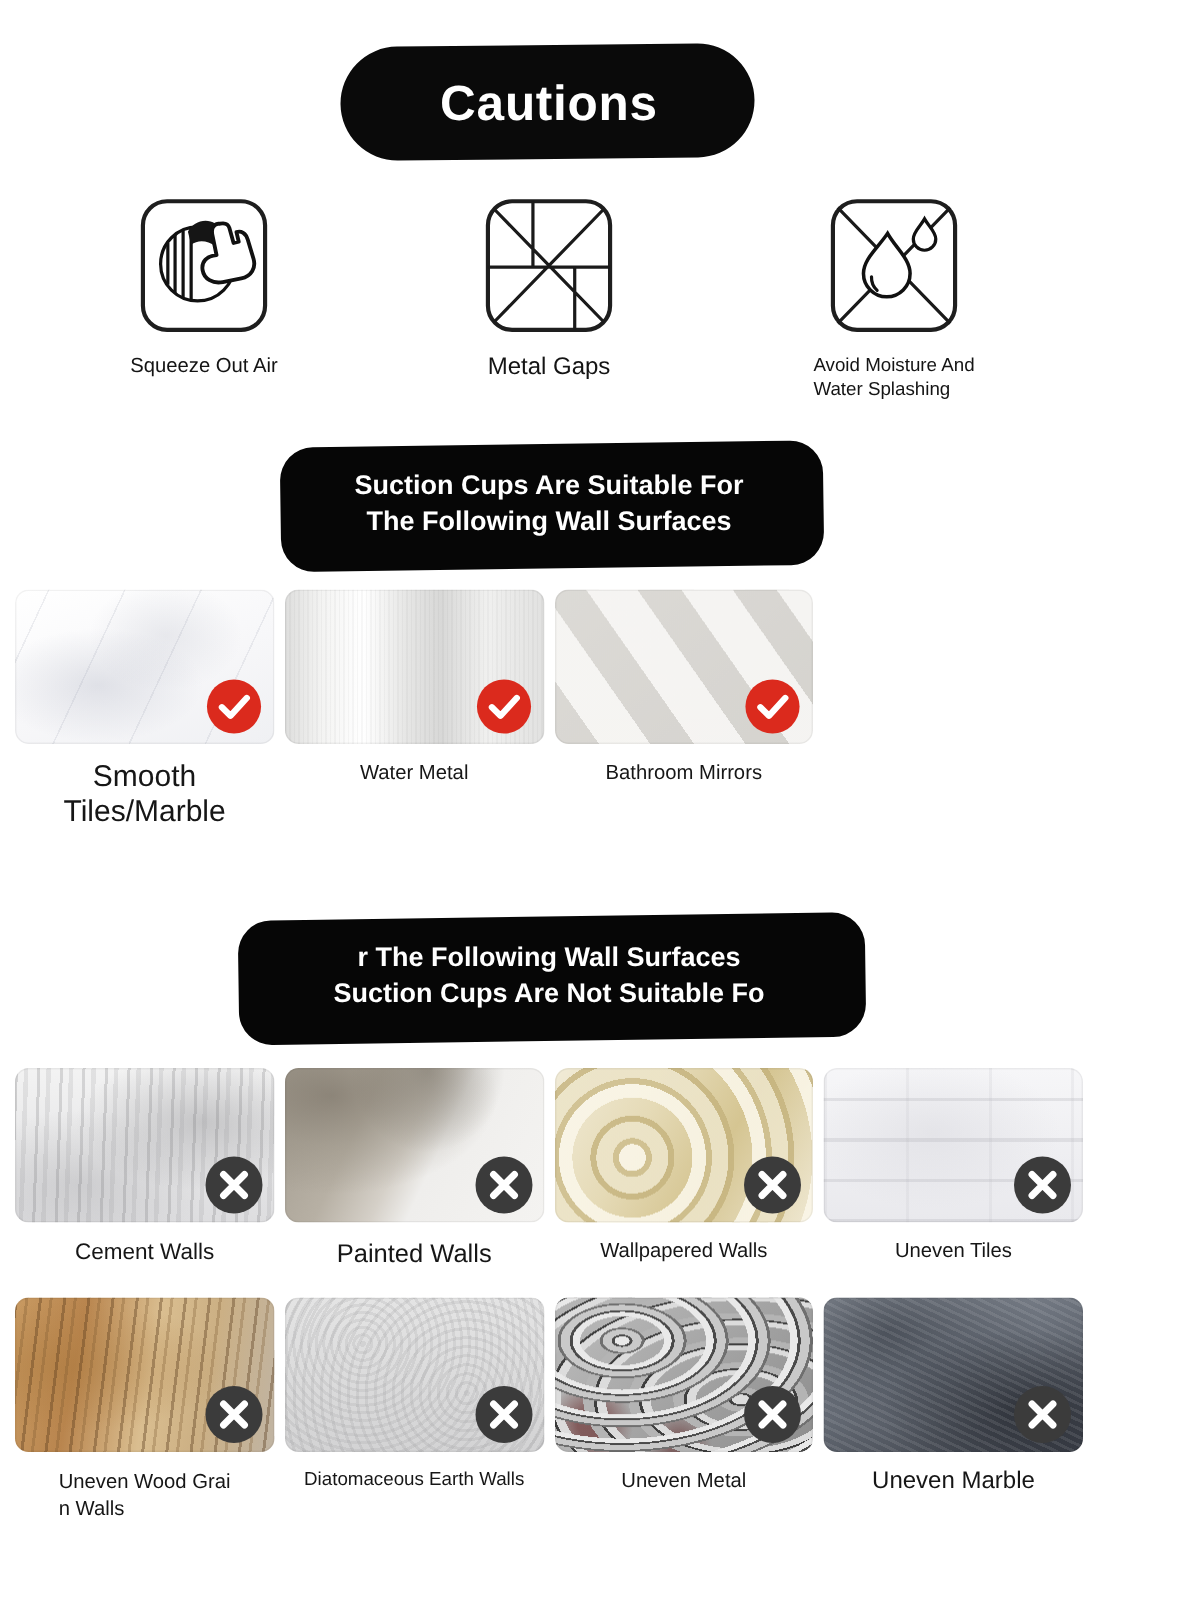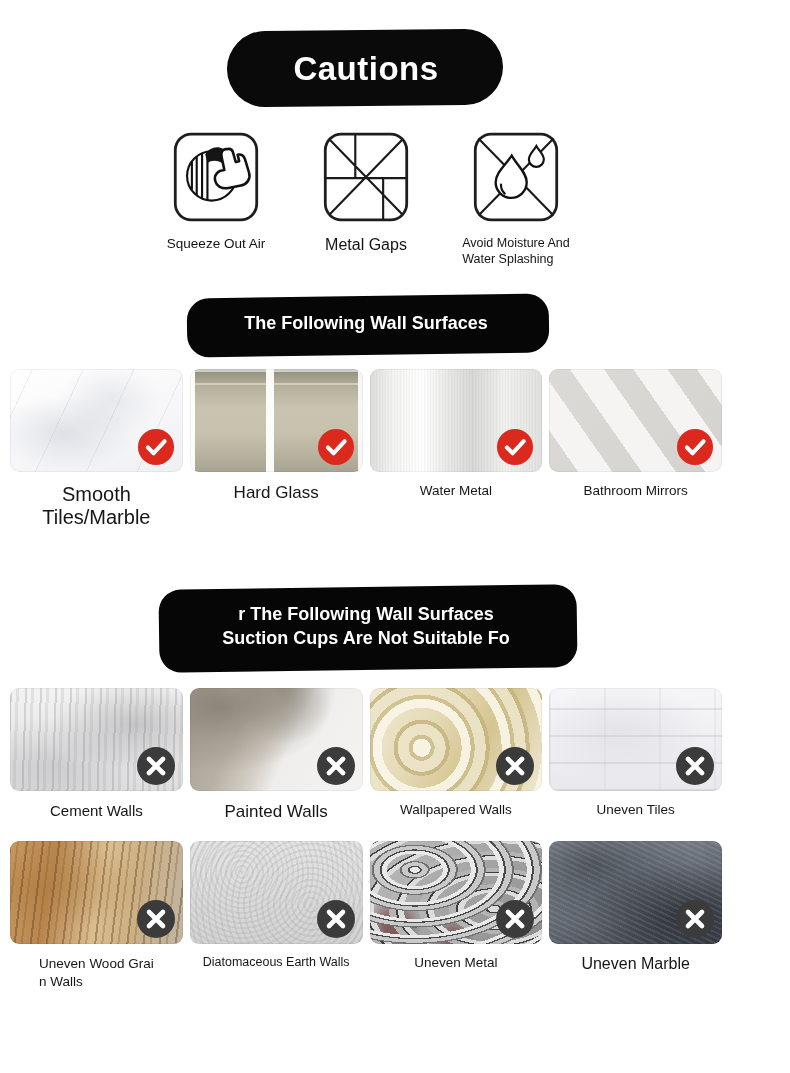--- a/index.html
+++ b/index.html
@@ -9,21 +9,21 @@
   
   .pill-wrap{padding-top:36px;display:flex;justify-content:center;}
   .pill{position:relative;z-index:0;width:262px;height:66px;border-radius:34px;
         background:radial-gradient(ellipse at 50% 30%, #333 0%, #141414 55%, #050505 100%);
         display:flex;align-items:center;justify-content:center;}
   .pill::before{content:"";position:absolute;z-index:-1;left:-8px;right:-6px;top:-6px;bottom:-4px;
         background:#0a0a0a;border-radius:40px;transform:rotate(-.6deg);}
   .pill-text{color:#fff;font-size:33px;font-weight:bold;letter-spacing:.5px;}
 
   
-  .icons-row{margin-top:30px;display:flex;justify-content:center;align-items:flex-start;}
+  .icons-row{margin-top:30px;display:flex;justify-content:center;gap:80px;align-items:flex-start;}
   .caution-item{width:150px;display:flex;flex-direction:column;align-items:center;}
   .icon-box{width:86px;height:90px;display:block;}
   .caution-label{margin-top:14px;font-size:13.5px;color:#141414;text-align:center;white-space:nowrap;}
   .caution-label.big{font-size:16px;}
   .caution-label.two-line{white-space:normal;text-align:left;font-size:12.5px;line-height:1.25;}
   .caution-label .ln{display:block;}
 
   
   .banner-wrap{display:flex;justify-content:center;}
   .banner{position:relative;z-index:0;background:linear-gradient(180deg,#262626 0%,#0d0d0d 70%,#050505 100%);
@@ -156,45 +156,37 @@
       </svg>
       <div class="caution-label two-line">
         <span class="ln">Avoid Moisture And</span>
         <span class="ln">Water Splashing</span>
       </div>
     </div>
   </div>
 
   <div class="banner-wrap">
     <div class="banner w1">
+      <span class="ln">Suction Cups Are Suitable For</span>
       <span class="ln">The Following Wall Surfaces</span>
     </div>
   </div>
 
   <div class="grid">
 
     <div class="tile-cell">
       <div class="tile tex-marble">
         <svg class="badge" viewBox="0 0 40 40">
           <circle cx="20" cy="20" r="19" fill="#db2a1d"></circle>
           <path d="M11.5 20.5 l6 6 L29 14" stroke="#fff" stroke-width="4.4" fill="none" stroke-linecap="round" stroke-linejoin="round"></path>
         </svg>
       </div>
       <div class="tile-label lbl-xl">Smooth Tiles/Marble</div>
     </div>
 
-    <div class="tile-cell">
-      <div class="tile tex-glass">
-        <svg class="badge" viewBox="0 0 40 40">
-          <circle cx="20" cy="20" r="19" fill="#db2a1d"></circle>
-          <path d="M11.5 20.5 l6 6 L29 14" stroke="#fff" stroke-width="4.4" fill="none" stroke-linecap="round" stroke-linejoin="round"></path>
-        </svg>
-      </div>
-      <div class="tile-label lbl-lg">Hard Glass</div>
-    </div>
 
     <div class="tile-cell">
       <div class="tile tex-metal">
         <svg class="badge" viewBox="0 0 40 40">
           <circle cx="20" cy="20" r="19" fill="#db2a1d"></circle>
           <path d="M11.5 20.5 l6 6 L29 14" stroke="#fff" stroke-width="4.4" fill="none" stroke-linecap="round" stroke-linejoin="round"></path>
         </svg>
       </div>
       <div class="tile-label lbl-sm">Water Metal</div>
     </div>

